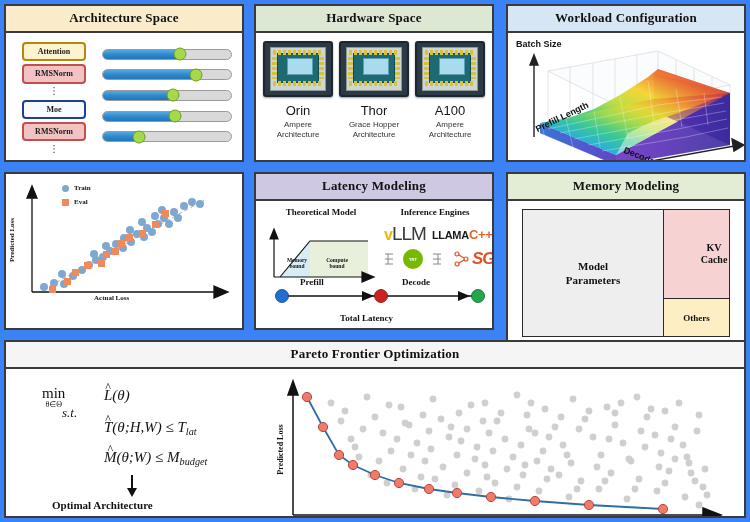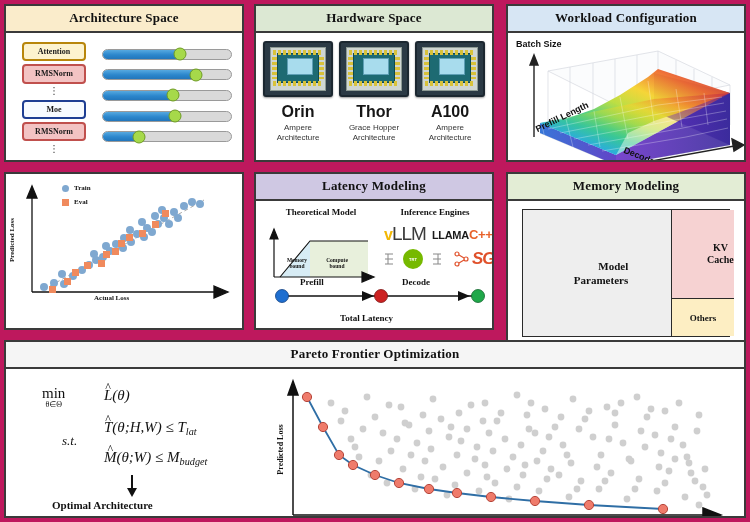--- a/index.html
+++ b/index.html
@@ -10,21 +10,21 @@
   body {
     width: 750px;
     height: 522px;
     font-family: "Liberation Serif", serif;
     overflow: hidden;
   }
   .board {
     position: relative;
     width: 750px;
     height: 522px;
-    background: #be185d;
+    background: #3b82f6;
     box-sizing: border-box;
   }
   
   .panel {
     position: absolute;
     background: #ffffff;
     border: 2px solid #3a3a3a;
     box-sizing: border-box;
     display: flex;
     flex-direction: column;
@@ -173,22 +173,22 @@
   .chip .pads-t { top: 7px; }
   .chip .pads-b { bottom: 9px; }
   .chip .pads-l, .chip .pads-r {
     position: absolute; top: 14px; bottom: 16px; width: 5px;
     background: repeating-linear-gradient(180deg,#d8c23a 0 3px,transparent 3px 5px);
   }
   .chip .pads-l { left: 7px; }
   .chip .pads-r { right: 7px; }
   .hw-name {
     margin-top: 6px;
-    font-size: 16px;
-    font-weight: bold;
+    font-size: 13px;
+    font-weight: normal;
     color: #161616;
     font-family: "Liberation Sans", sans-serif;
   }
   .hw-sub {
     margin-top: 2px;
     font-size: 8px;
     line-height: 10px;
     color: #333;
     font-family: "Liberation Sans", sans-serif;
   }
@@ -307,25 +307,24 @@
     display: flex;
     border: 1.5px solid #2a2a2a;
     box-sizing: border-box;
     margin-bottom: 4px;
   }
   .mem-params {
     flex: 0 0 68%;
     background: #eeeeee;
     border-right: 1.5px solid #2a2a2a;
     display: flex; align-items: center; justify-content: center;
-    text-align: right;
+    text-align: center;
     font-size: 11px; font-weight: bold; color: #111;
     line-height: 14px;
     font-family: "Liberation Serif", serif;
-    padding-left: 8px;
   }
   .mem-right { flex: 1 1 auto; display: flex; flex-direction: column; }
   .mem-kv {
     flex: 0 0 70%;
     background: #f6d2d2;
     border-bottom: 1.5px solid #2a2a2a;
     display: flex; align-items: center; justify-content: center;
     text-align: center;
     font-size: 10px; font-weight: bold; color: #111;
     line-height: 12px;
@@ -711,21 +710,21 @@
 
         <div class="pareto-math">
           <div class="math-line" style="left:36px; top:16px; text-align:center;">
             <div style="font-size:15px;">min</div>
             <div style="font-size:8px; margin-top:-2px;">θ∈Θ</div>
           </div>
           <div class="math-line" style="left:98px; top:18px; font-size:15px;">
             <span class="hat-wrap"><span class="hat">^</span><span class="mi">L</span></span><span class="mi">(θ)</span>
           </div>
 
-          <div class="math-line" style="left:56px; top:64px; font-size:13px; font-style:italic;">s.t.</div>
+          <div class="math-line" style="left:56px; top:36px; font-size:13px; font-style:italic;">s.t.</div>
           <div class="math-line" style="left:98px; top:50px; font-size:15px;">
             <span class="hat-wrap"><span class="hat">^</span><span class="mi">T</span></span><span class="mi">(θ;H,W)</span>
             <span>≤</span> <span class="mi">T</span><span class="sub">lat</span>
           </div>
           <div class="math-line" style="left:98px; top:80px; font-size:15px;">
             <span class="hat-wrap"><span class="hat">^</span><span class="mi">M</span></span><span class="mi">(θ;W)</span>
             <span>≤</span> <span class="mi">M</span><span class="sub">budget</span>
           </div>
 
           <svg width="20" height="26" viewBox="0 0 20 26" style="position:absolute;left:116px;top:104px;">

